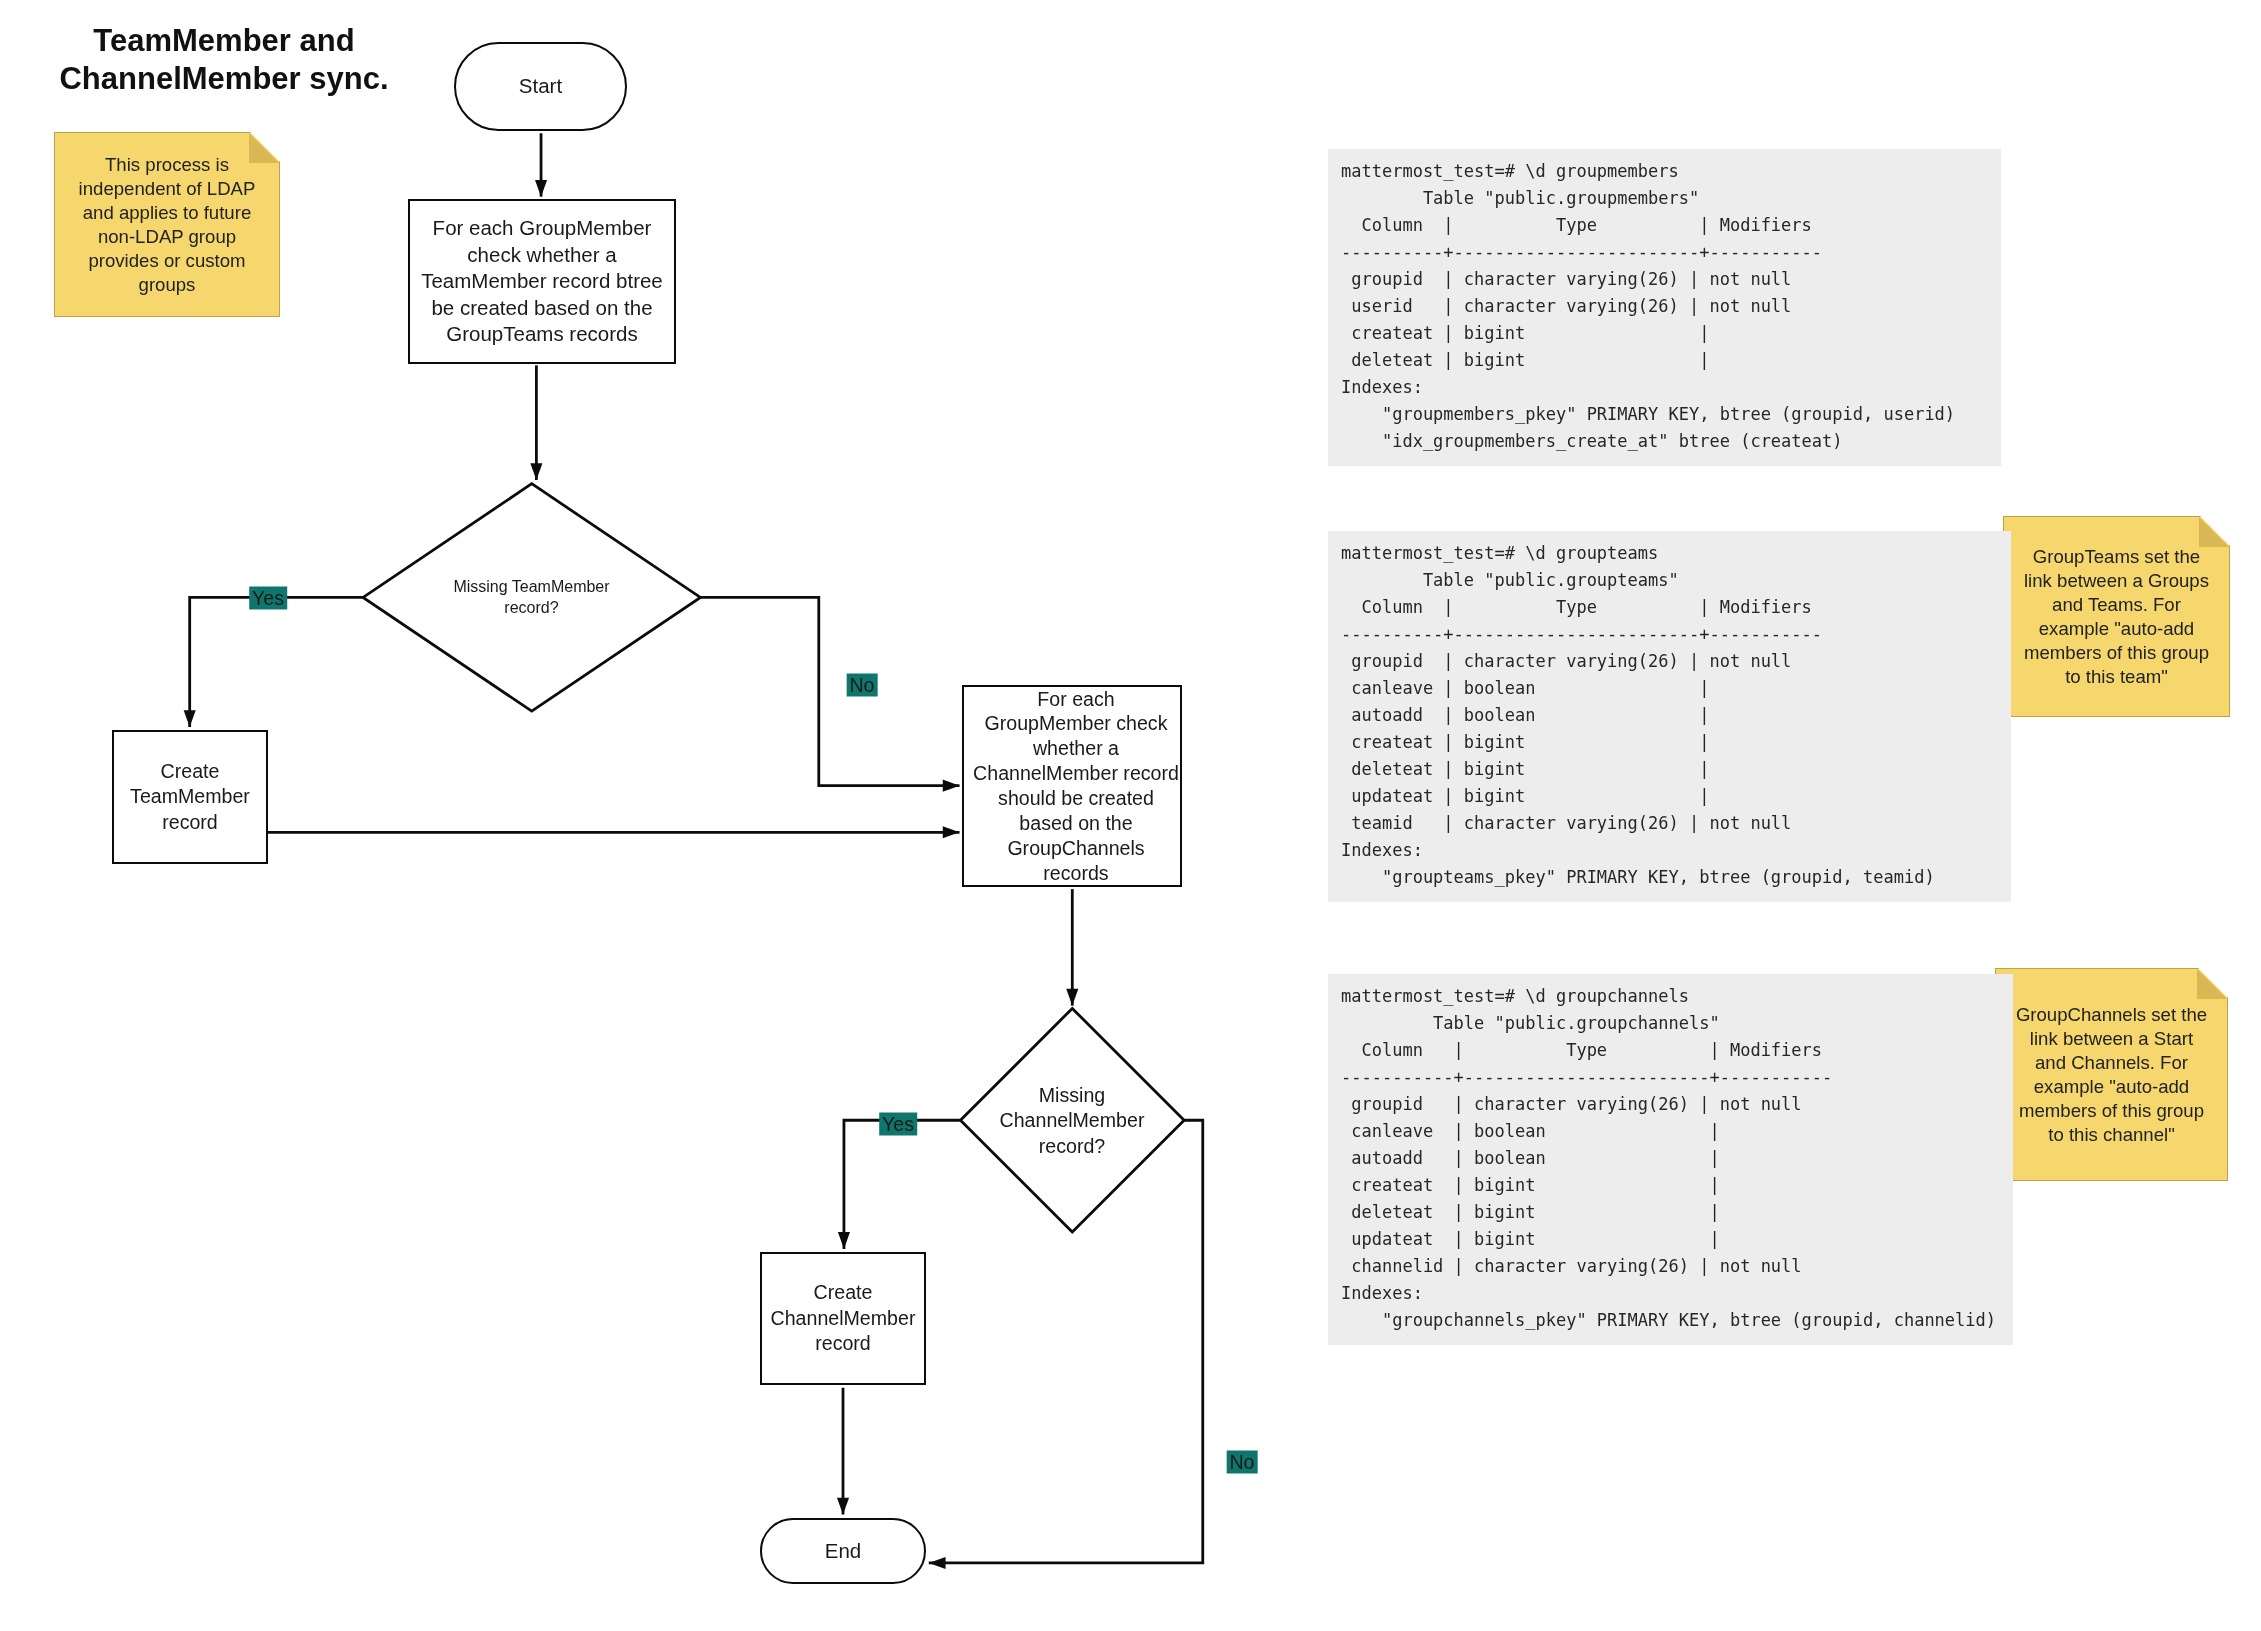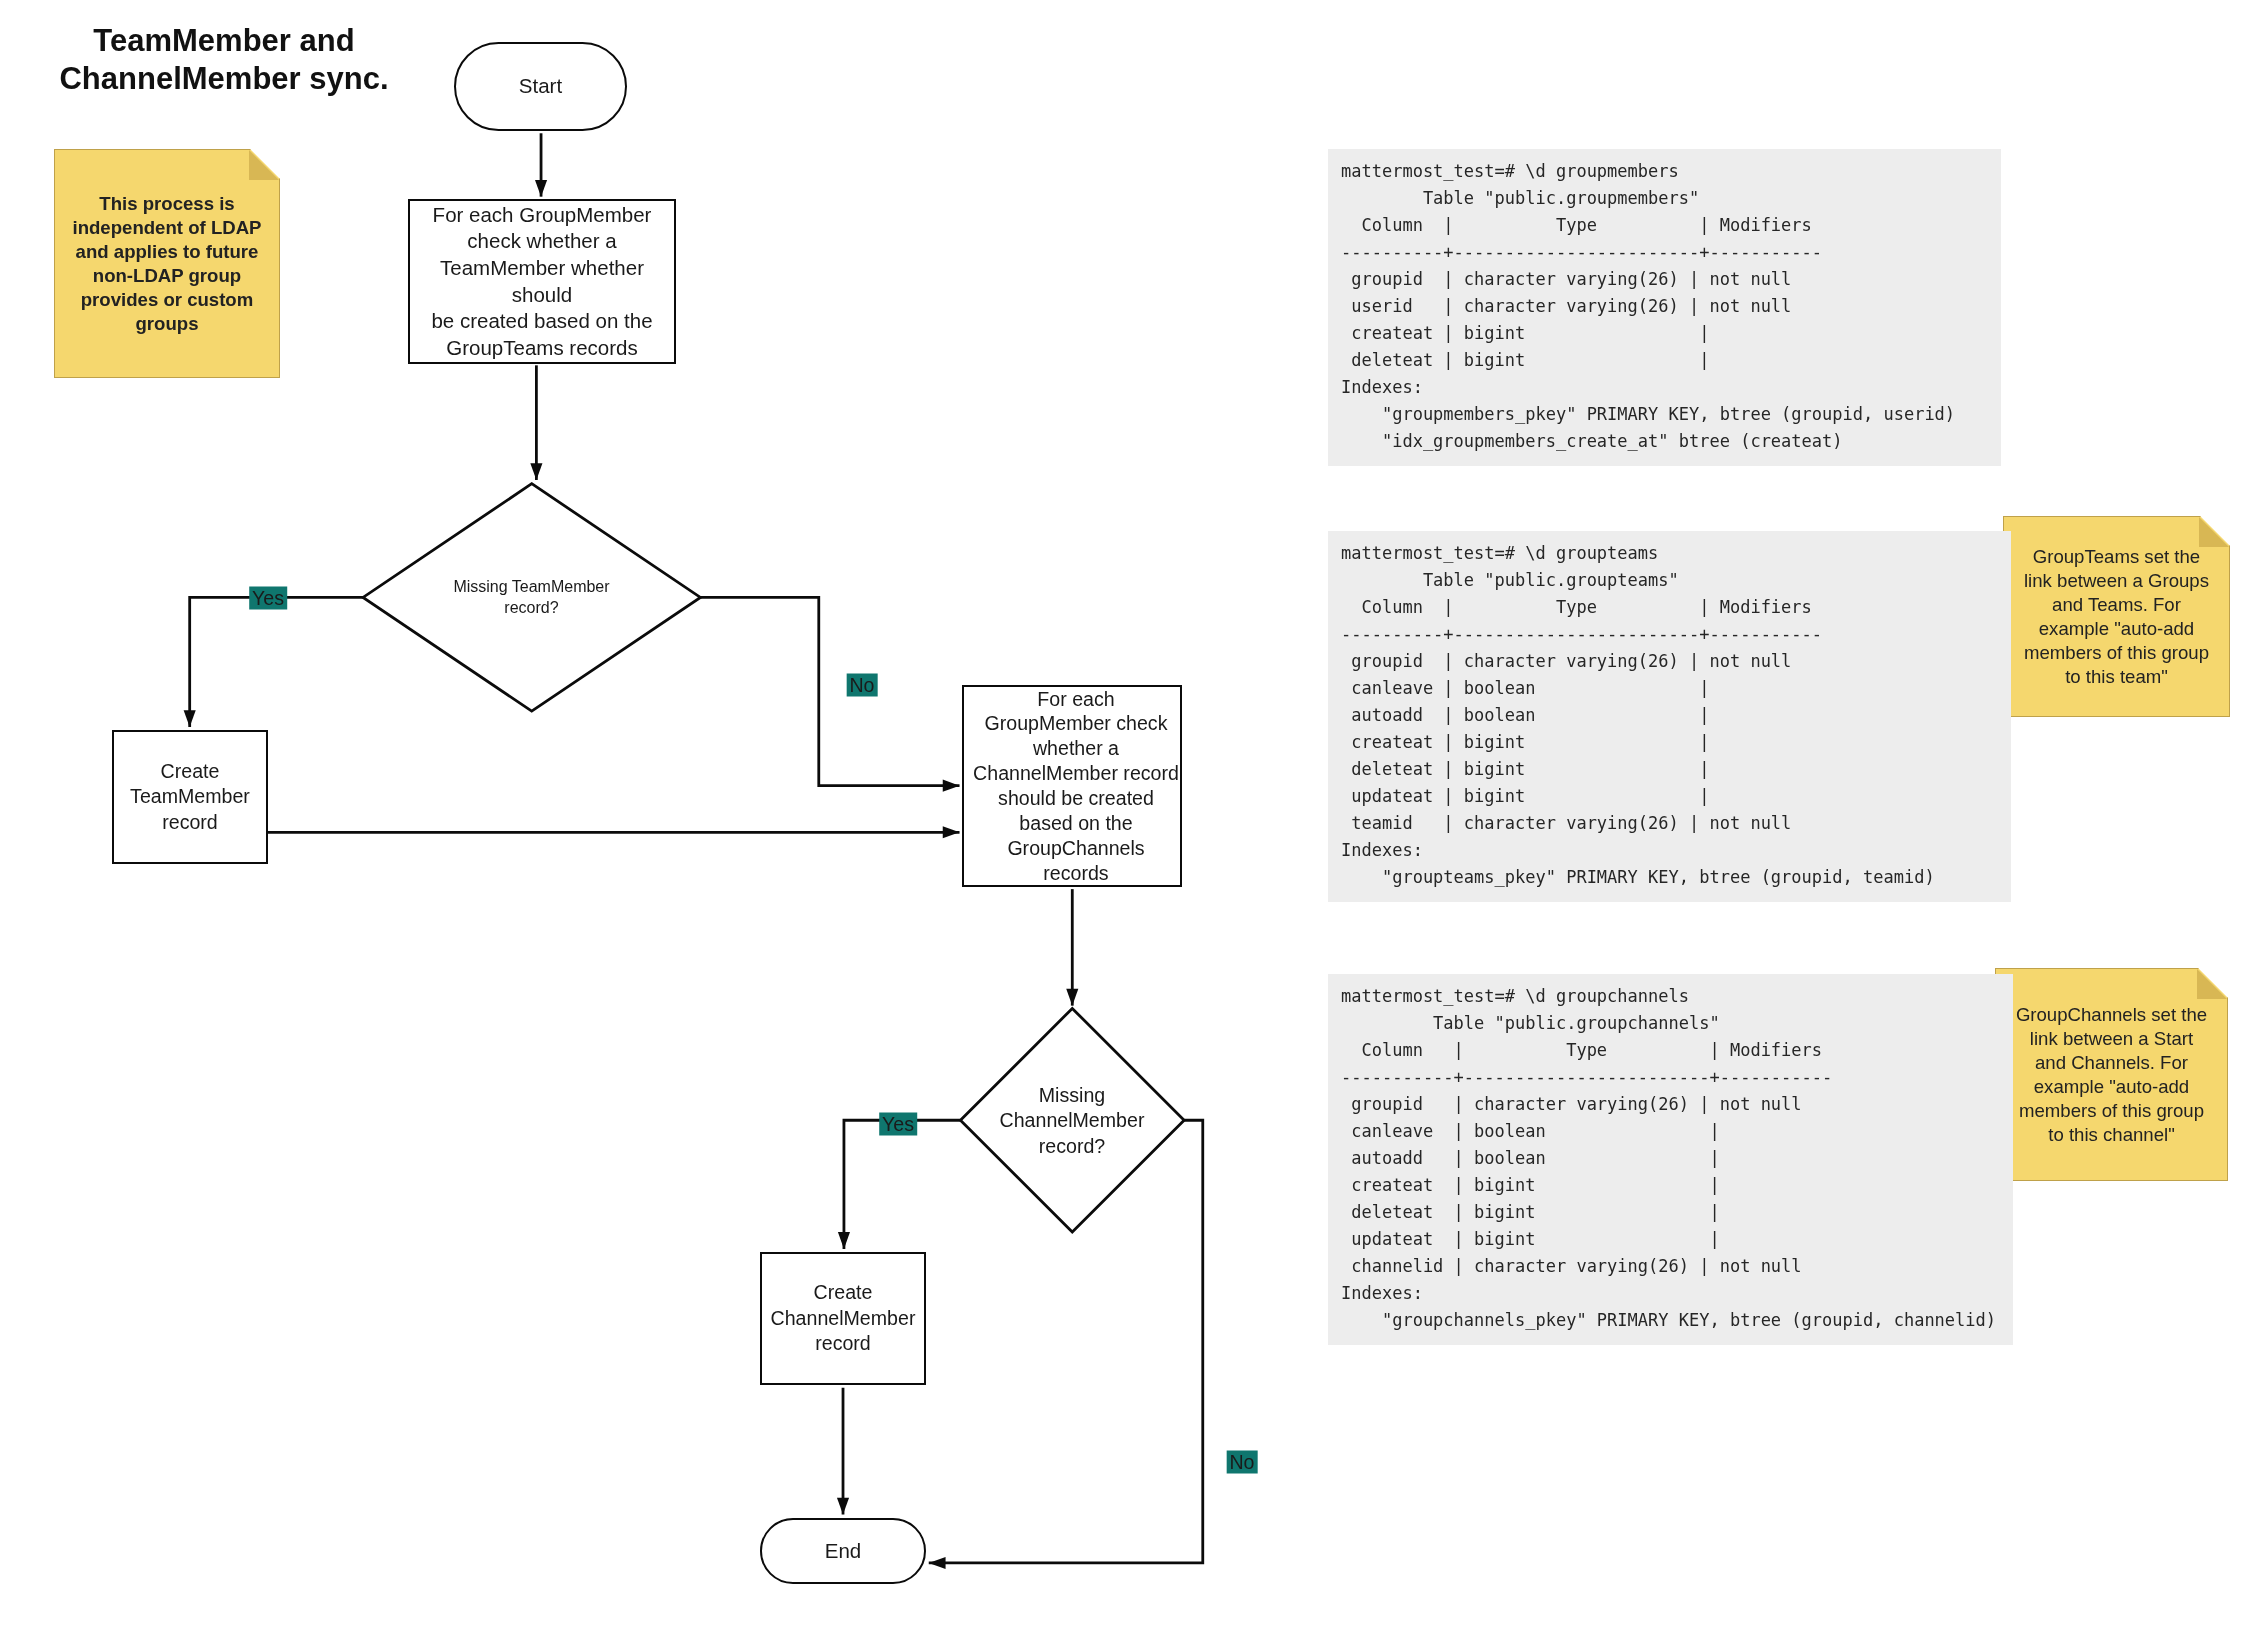--- a/index.html
+++ b/index.html
@@ -50,21 +50,21 @@
     </g>
     <g fill="#ffffff" stroke="#0b0b0b" stroke-width="3">
       <polygon points="570,519 751,641 570,763 389,641"></polygon>
       <polygon points="1150,1082 1270,1202 1150,1322 1030,1202"></polygon>
     </g>
   </svg>
 
   <div class="title">TeamMember and
 ChannelMember sync.</div>
 
-  <div class="note" style="left:54px;top:149px;width:226px;height:229px;font-weight:bold;">
+  <div class="note" style="left:54px;top:132px;width:226px;height:185px;">
     <div class="note-fold"></div>
     <div class="note-text">This process is
 independent of LDAP
 and applies to future
 non-LDAP group
 provides or custom
 groups</div>
   </div>
 
   <div class="note" style="left:2003px;top:516px;width:227px;height:201px;">
@@ -84,21 +84,21 @@
 and Channels. For
 example "auto-add
 members of this group
 to this channel"</div>
   </div>
 
   <div class="shape stadium" style="left:454px;top:42px;width:173px;height:89px;">Start</div>
 
   <div class="shape" style="left:408px;top:199px;width:268px;height:165px;">For each GroupMember
 check whether a
-TeamMember whether should
+TeamMember record btree
 be created based on the
 GroupTeams records</div>
 
   <div class="overlay" style="left:363px;top:484px;width:337px;height:227px;">Missing TeamMember
 record?</div>
 
   <div class="shape" style="left:112px;top:730px;width:156px;height:134px;font-size:19.6px;">Create
 TeamMember
 record</div>
 

